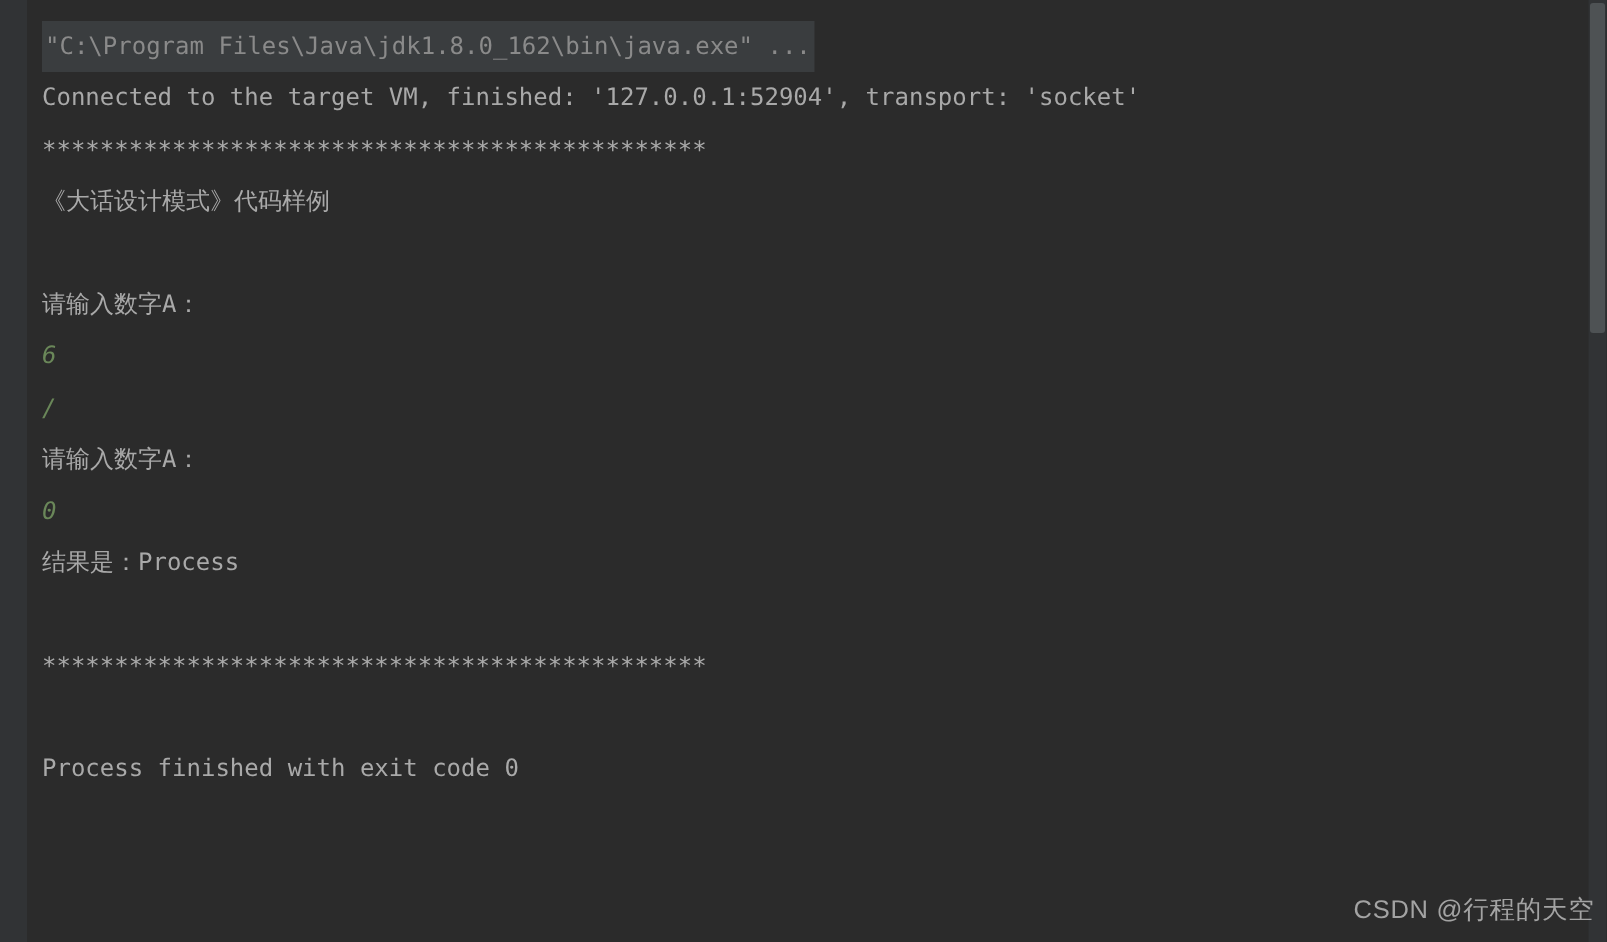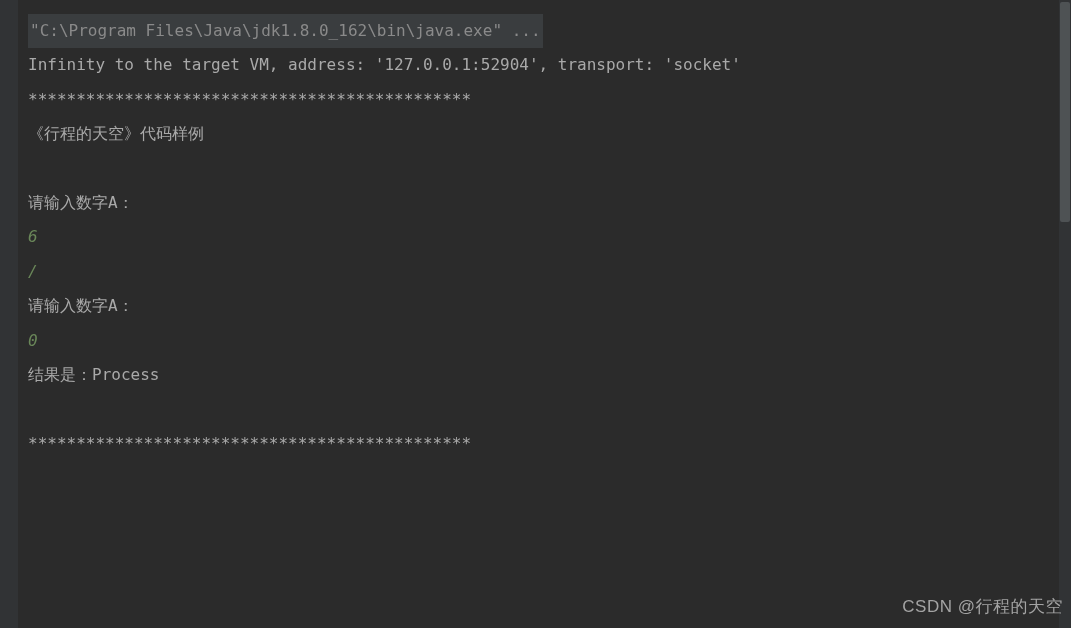--- a/index.html
+++ b/index.html
@@ -71,32 +71,33 @@
       border-radius: 2px;
     }
   </style>
 </head>
 <body>
 
 <div class="gutter"></div>
 
 <div class="console-area">
   <div class="output-line"><span class="highlighted-line">"C:\Program Files\Java\jdk1.8.0_162\bin\java.exe" ...</span></div>
-  <div class="output-line">Infinity to the target VM, address: '127.0.0.1:52904', transport: 'socket'</div>
+  <div class="output-line">Connected to the target VM, finished: '127.0.0.1:52904', transport: 'socket'</div>
   <div class="output-line">**********************************************</div>
-  <div class="output-line">《行程的天空》代码样例</div>
+  <div class="output-line">《大话设计模式》代码样例</div>
   <div class="output-line">&nbsp;</div>
   <div class="output-line">请输入数字A：</div>
   <div class="output-line user-input">6</div>
   <div class="output-line user-input">/</div>
   <div class="output-line">请输入数字A：</div>
   <div class="output-line user-input">0</div>
   <div class="output-line">结果是：Process</div>
   <div class="output-line">&nbsp;</div>
   <div class="output-line">**********************************************</div>
   <div class="output-line">&nbsp;</div>
+  <div class="output-line">Process finished with exit code 0</div>
 </div>
 
 <div class="scrollbar-vertical">
   <div class="scrollbar-thumb"></div>
 </div>
 
 <div class="watermark">CSDN @行程的天空</div>
 
 </body></html>

